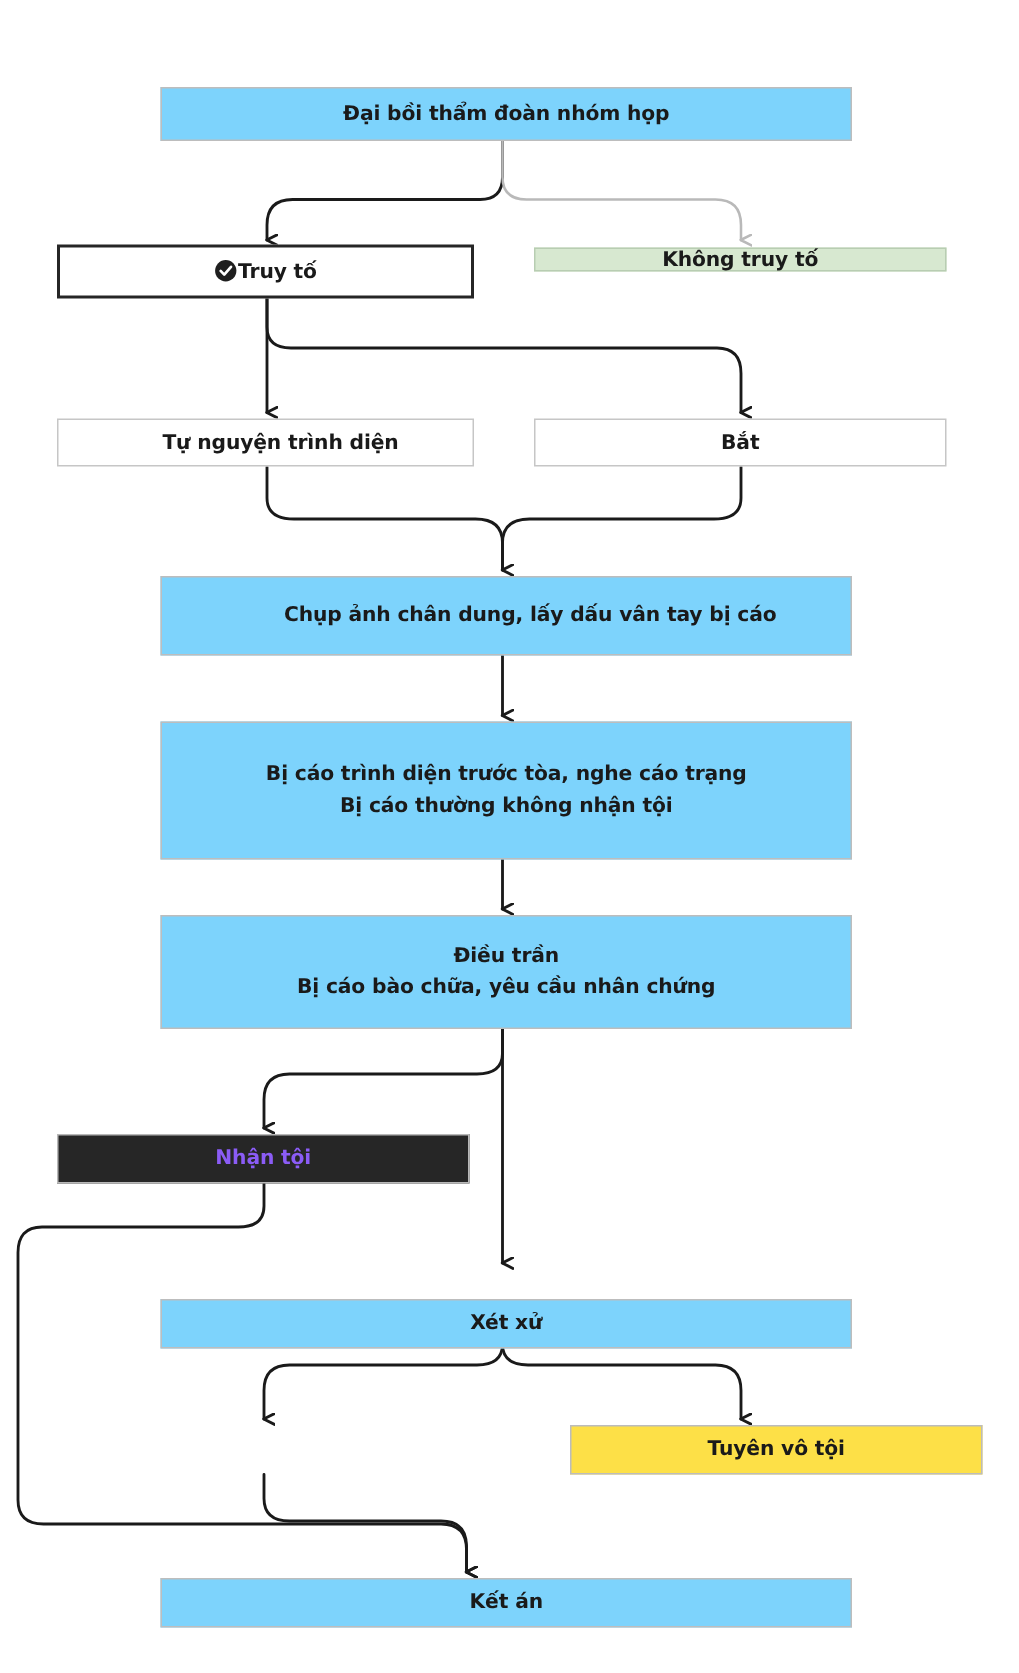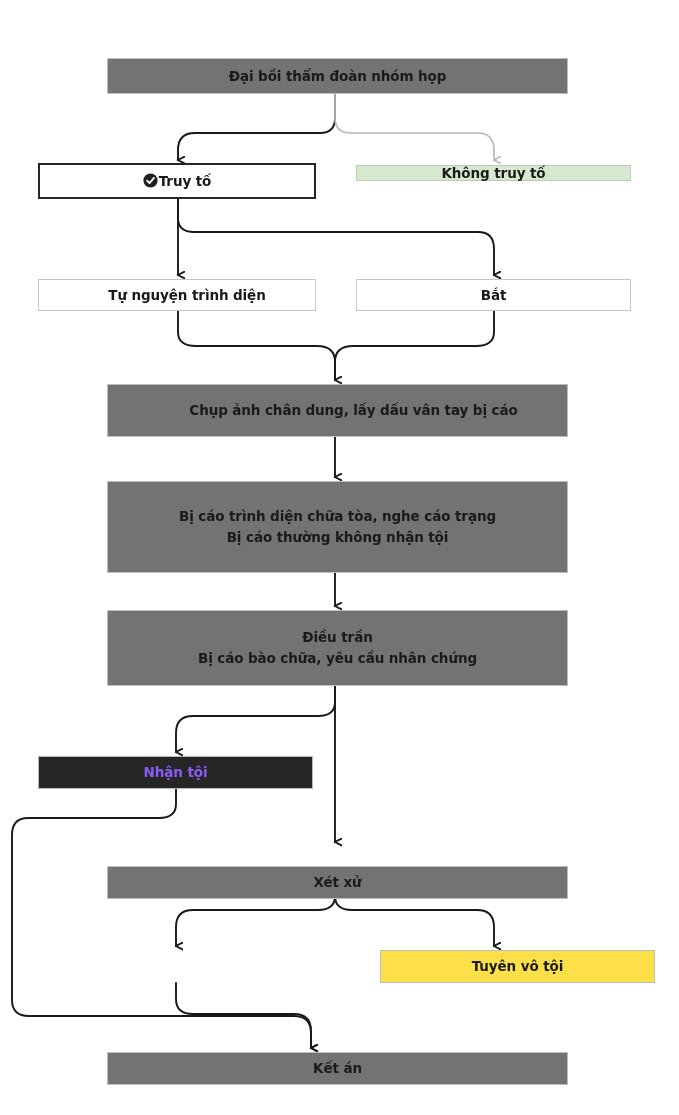--- a/index.html
+++ b/index.html
@@ -35,21 +35,21 @@
     text-align: center;
     font-weight: bold;
     font-size: 13.5px;
     line-height: 1.55;
     letter-spacing: -0.1px;
     color: #1a1a1a;
     z-index: 2;
   }
   
   .node.grey {
-    background: #737373;
+    background: #7dd3fc;
     border: 1px solid #bdbdbd;
   }
   
   .node.plain {
     background: #ffffff;
     border: 1px solid #c6c6c6;
   }
   
   .node.emph {
     background: #ffffff;
@@ -167,21 +167,21 @@
 
   <div class="node plain" style="left:356px; top:279px; width:275px; height:32px;">
     <span class="line">Bắt</span>
   </div>
 
   <div class="node grey" style="left:107px; top:384px; width:461px; height:53px;padding-left:32px;">
     <span class="line">Chụp ảnh chân dung, lấy dấu vân tay bị cáo</span>
   </div>
 
   <div class="node grey" style="left:107px; top:481px; width:461px; height:92px;">
-    <span class="line">Bị cáo trình diện chữa tòa, nghe cáo trạng</span>
+    <span class="line">Bị cáo trình diện trước tòa, nghe cáo trạng</span>
     <span class="line">Bị cáo thường không nhận tội</span>
   </div>
 
   <div class="node grey" style="left:107px; top:610px; width:461px; height:76px;">
     <span class="line">Điều trần</span>
     <span class="line">Bị cáo bào chữa, yêu cầu nhân chứng</span>
   </div>
 
   <div class="node dark" style="left:38px; top:756px; width:275px; height:33px;">
     <span class="line">Nhận tội</span>

